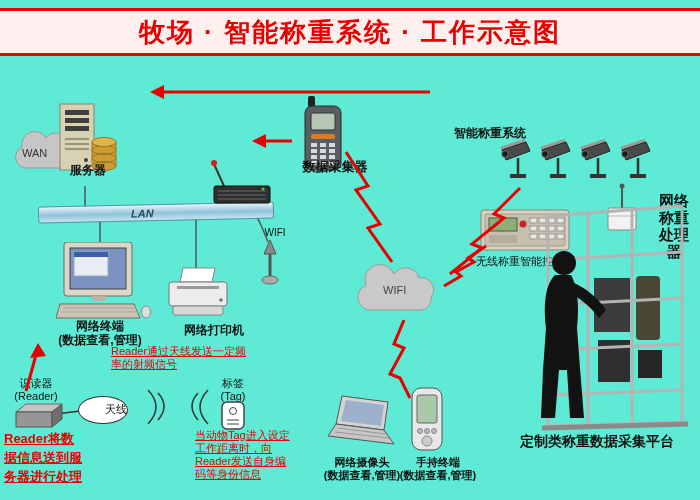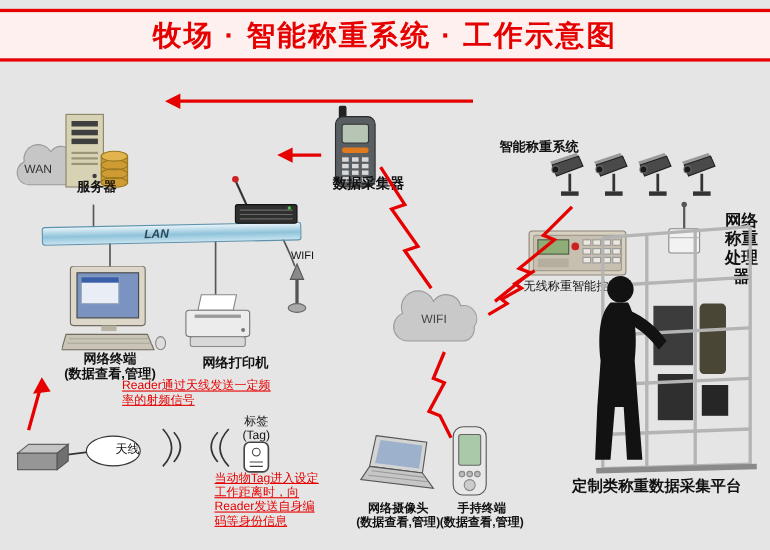--- a/index.html
+++ b/index.html
@@ -1,16 +1,16 @@
 <!DOCTYPE html>
 <html><head>
 <meta charset="utf-8">
 <style>
   html,body{margin:0;padding:0;background:#fff;}
-  .stage{position:relative;width:700px;height:500px;background:#e5e5e5;overflow:hidden;
+  .stage{position:relative;width:700px;height:500px;background:#5eead4;overflow:hidden;
          font-family:"Liberation Sans","DejaVu Sans",sans-serif;}
   .banner{position:absolute;left:0;top:8px;width:700px;height:48px;box-sizing:border-box;
           background:#fdf0ef;border-top:3px solid #e60000;border-bottom:3px solid #e60000;
           display:flex;align-items:center;justify-content:center;z-index:4;}
   .banner-text{color:#e60000;font-size:26px;font-weight:bold;letter-spacing:2px;}
   .layer{position:absolute;left:0;top:0;z-index:1;pointer-events:none;}
   .layer.top{z-index:3;}
   .n{position:absolute;z-index:2;}
   .lbl{position:absolute;z-index:2;text-align:center;color:#111;line-height:1.15;}
   .b{font-weight:bold;}
@@ -213,20 +213,24 @@
       <rect x="6" y="16" width="58" height="24" rx="3" fill="#ececec" stroke="#777"></rect>
       <rect x="14" y="20" width="42" height="3" fill="#999"></rect>
       <circle cx="58" cy="34" r="1.8" fill="#777"></circle>
       <rect x="10" y="40" width="50" height="9" rx="2" fill="#d8d8d8" stroke="#888"></rect>
     </svg>
   </div>
   <div class="lbl b" style="left:172px;top:324px;width:84px;font-size:12px">网络打印机</div>
 
   <div class="lbl red left" style="left:111px;top:345px;width:136px;font-size:11px;line-height:13px">Reader通过天线发送一定频率的射频信号</div>
 
+  <div class="lbl" style="left:8px;top:377px;width:56px;font-size:11px">
+    <span style="display:block">识读器</span>
+    <span style="display:block">(Reader)</span>
+  </div>
   <div class="n" style="left:12px;top:402px">
     <svg width="52" height="28" viewBox="0 0 52 28">
       <polygon points="4,10 40,10 50,2 14,2" fill="#c4c4c4" stroke="#666"></polygon>
       <rect x="4" y="10" width="36" height="15" fill="#969696" stroke="#555"></rect>
       <polygon points="40,10 50,2 50,17 40,25" fill="#6f6f6f" stroke="#555"></polygon>
     </svg>
   </div>
 
   <div class="oval">天线</div>
 
@@ -236,20 +240,21 @@
   </div>
   <div class="n" style="left:216px;top:400px">
     <svg width="34" height="32" viewBox="0 0 34 32">
       <rect x="6" y="2" width="22" height="27" rx="5" fill="#fff" stroke="#444" stroke-width="1.5"></rect>
       <circle cx="17" cy="11" r="3.5" fill="none" stroke="#444"></circle>
       <line x1="11" y1="20" x2="23" y2="20" stroke="#444"></line>
       <line x1="11" y1="24" x2="23" y2="24" stroke="#444"></line>
     </svg>
   </div>
 
+  <div class="lbl red b left" style="left:4px;top:429px;width:82px;font-size:13px;line-height:19px">Reader将数据信息送到服务器进行处理</div>
 
   <div class="lbl red left" style="left:195px;top:429px;width:96px;font-size:11px;line-height:13px">当动物Tag进入设定工作距离时，向Reader发送自身编码等身份信息</div>
 
   <div class="n" style="left:348px;top:258px">
     <svg width="92" height="62" viewBox="0 0 92 62">
       <path d="M24,52 a13,13 0 0 1 -6,-25 a15,15 0 0 1 28,-11 a14,14 0 0 1 25,4 a12,12 0 0 1 12,19 a11,11 0 0 1 -10,13 z" fill="#c9c9c9" stroke="#9a9a9a"></path>
       <text x="35" y="36" font-size="11" fill="#444">WIFI</text>
     </svg>
   </div>
 

